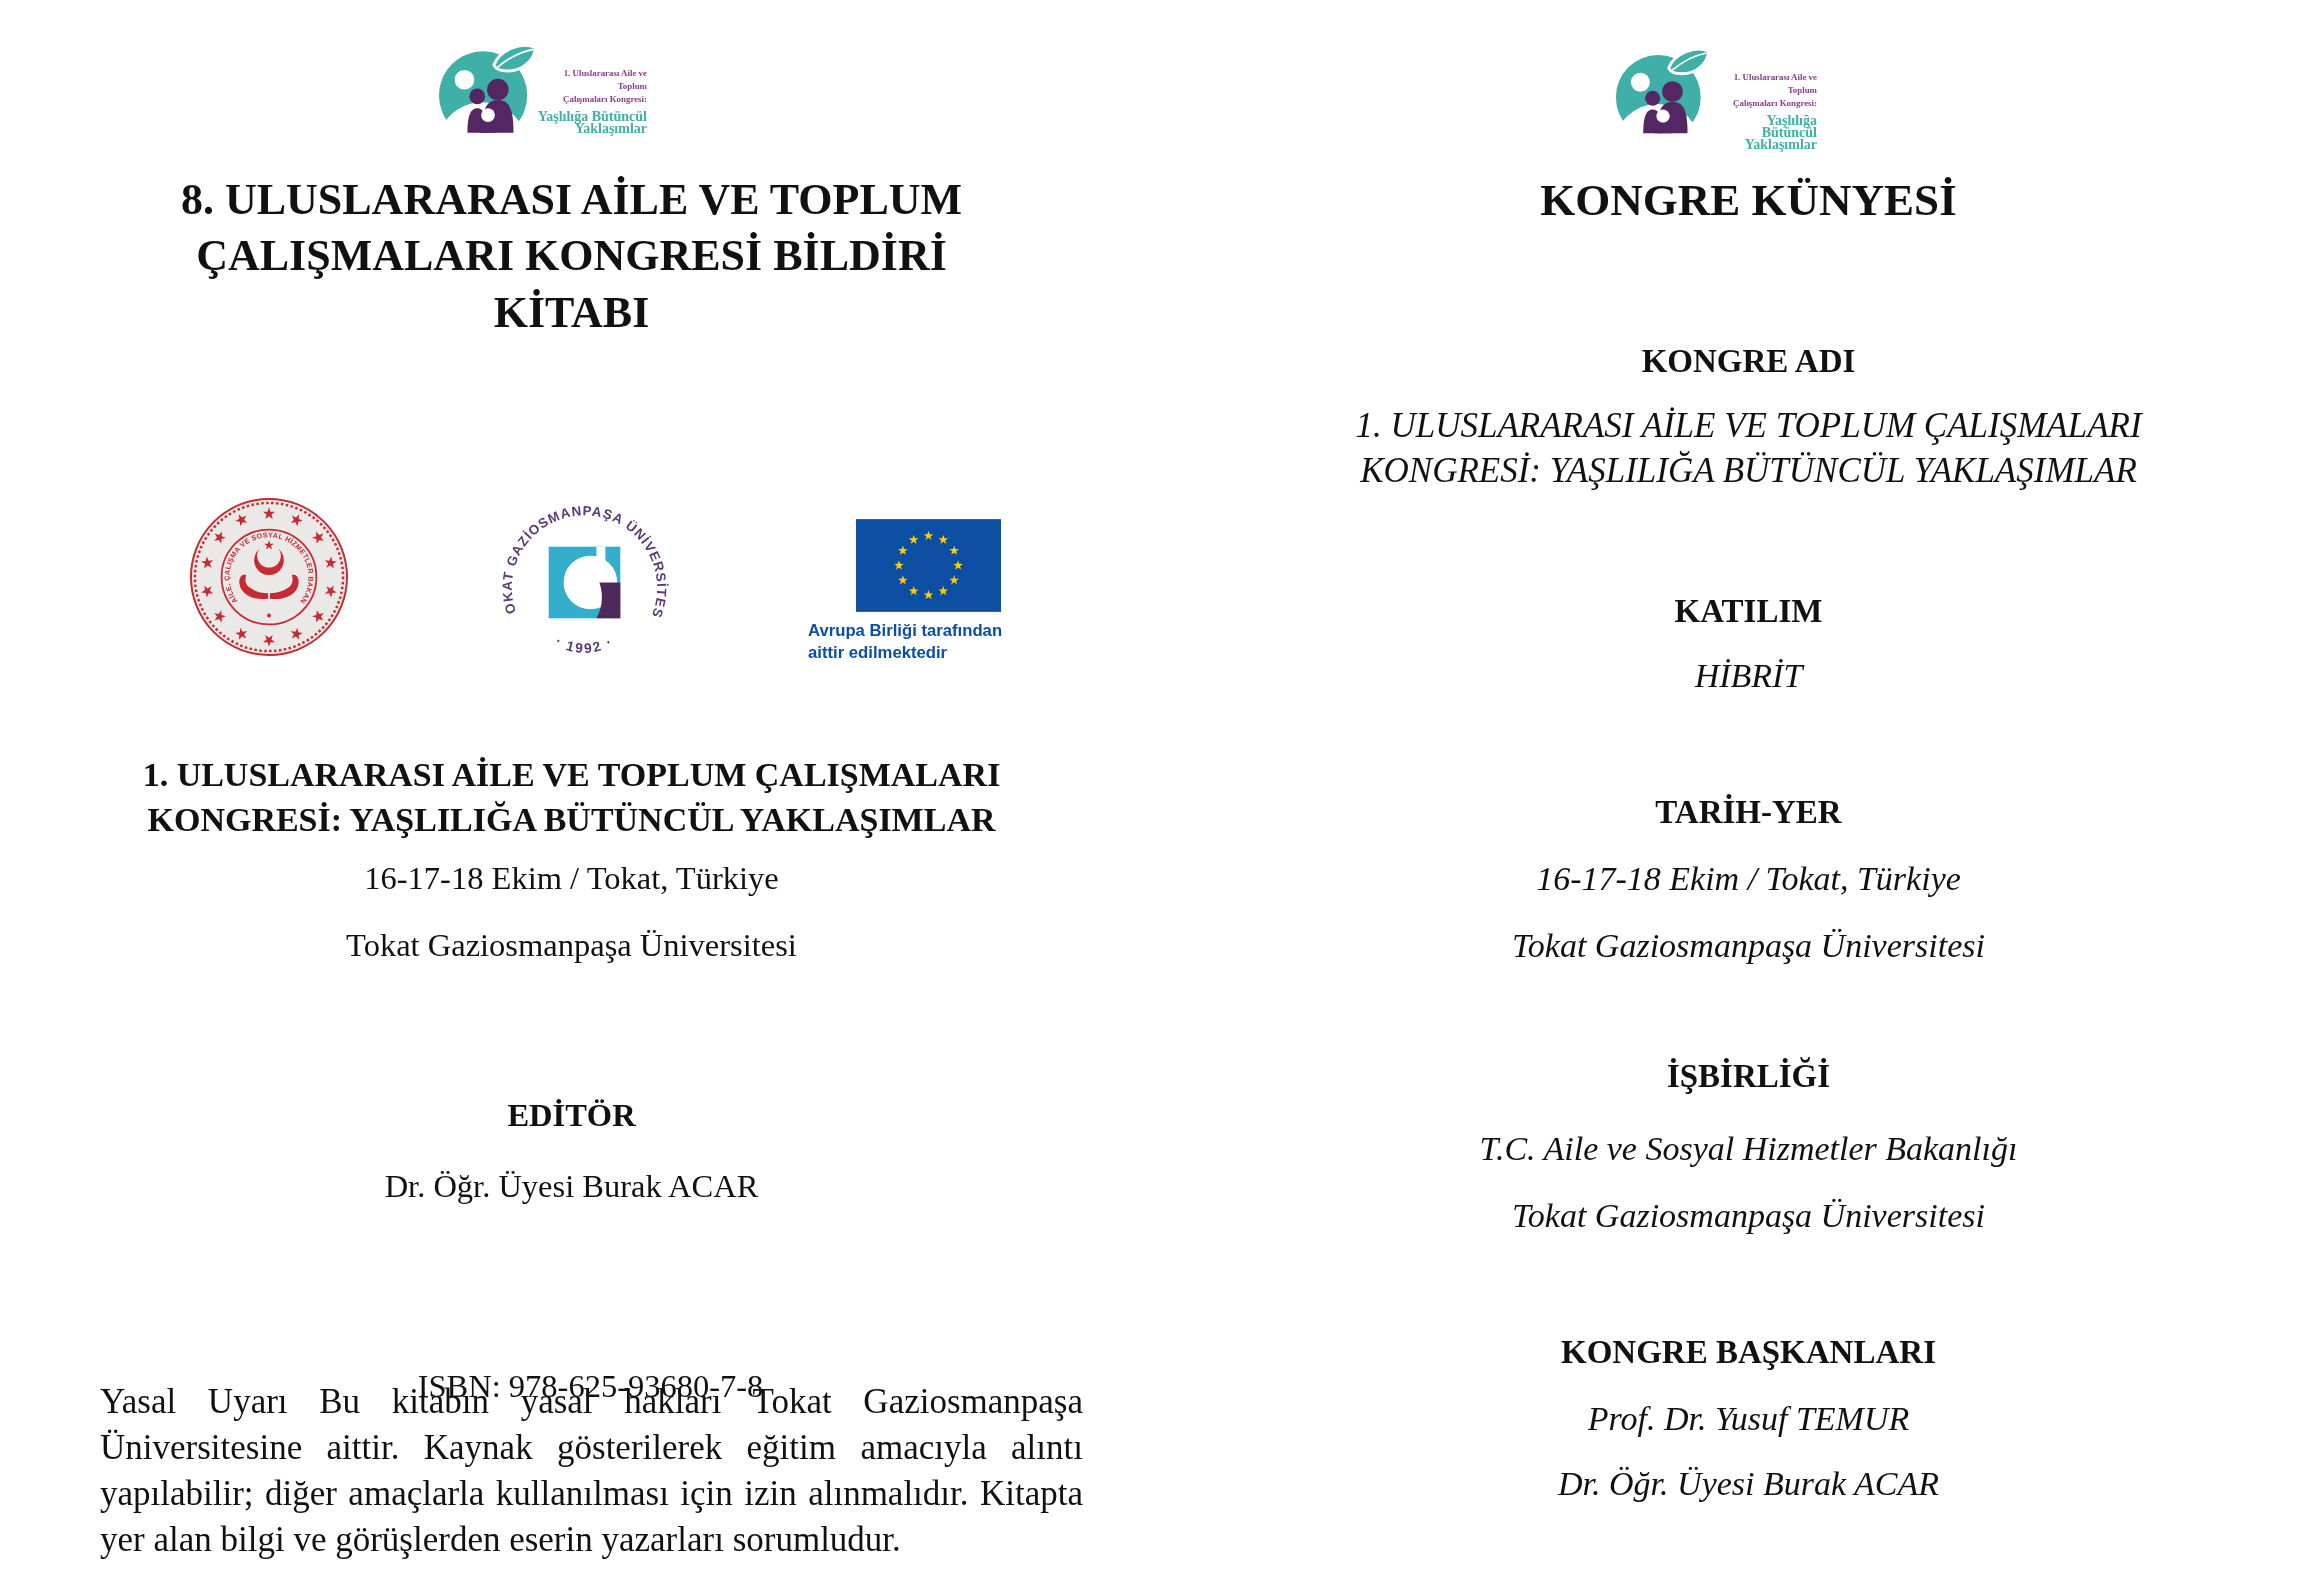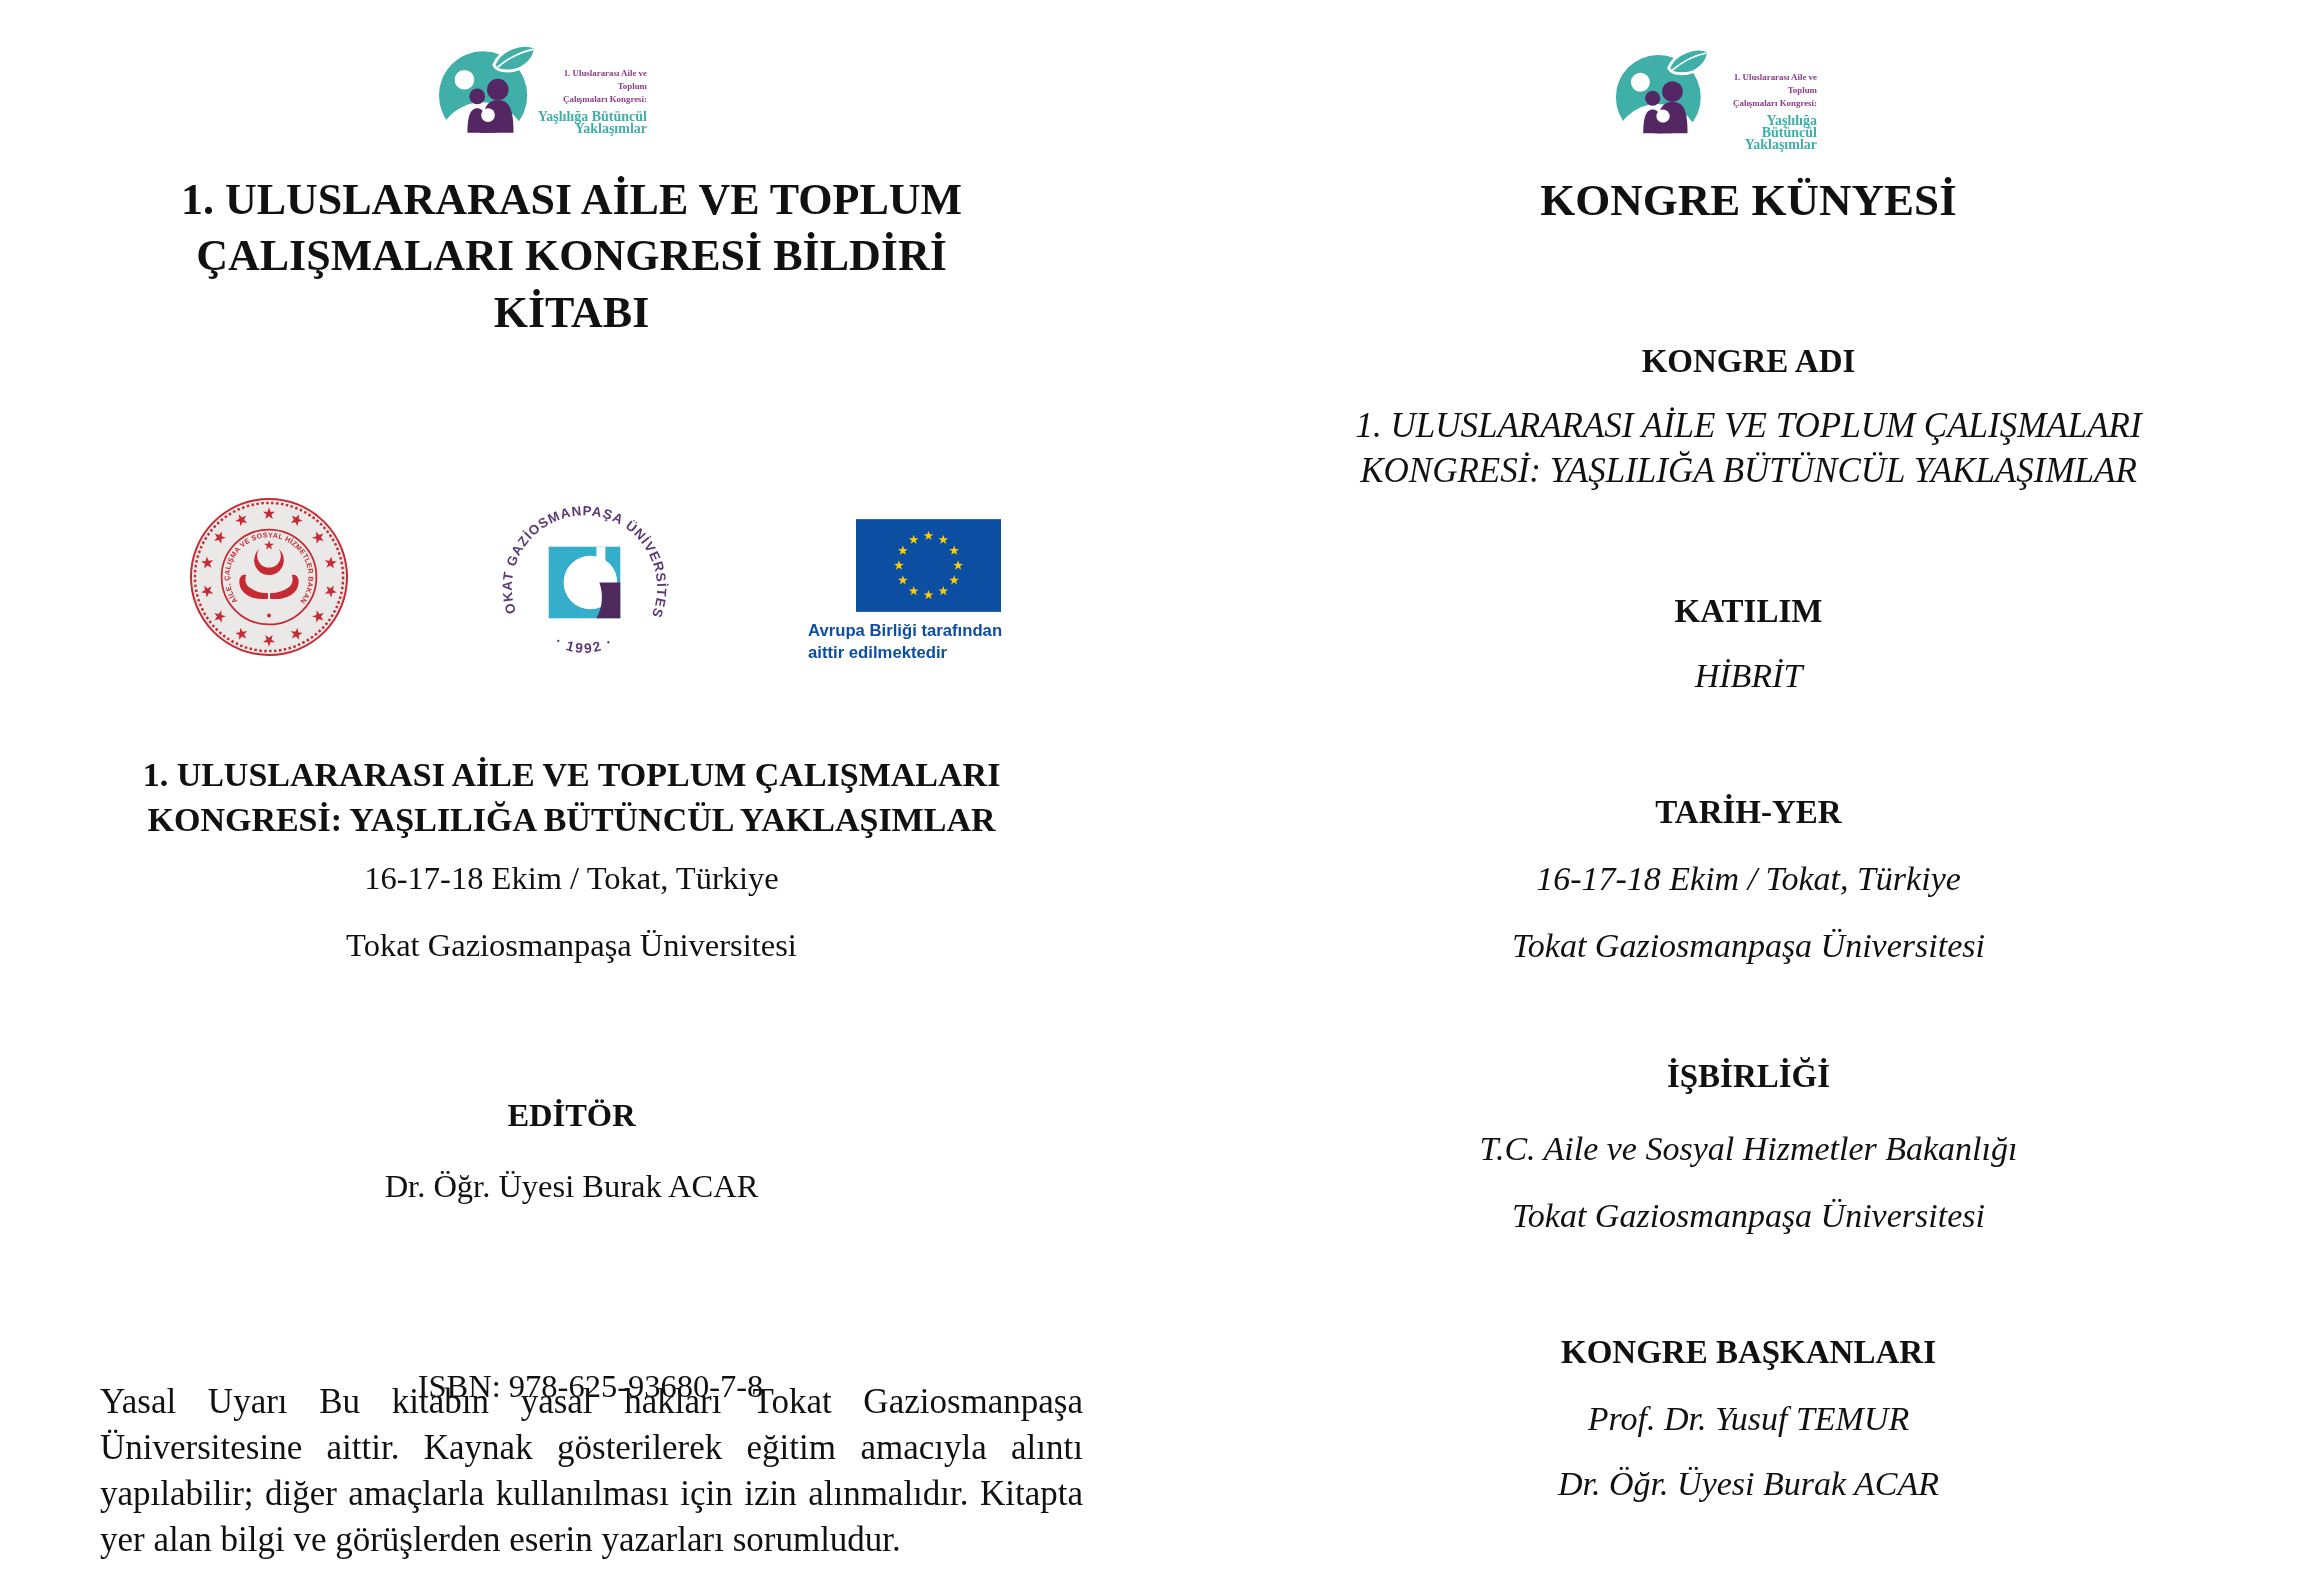--- a/index.html
+++ b/index.html
@@ -60,21 +60,21 @@
   </svg>
 
   <div class="logo-text" id="left-logo-text">
     <div class="purple-line">1. Uluslararası Aile ve Toplum</div>
     <div class="purple-line">Çalışmaları Kongresi:</div>
     <div class="gap"></div>
     <div class="teal-line">Yaşlılığa Bütüncül</div>
     <div class="teal-line">Yaklaşımlar</div>
   </div>
 
-  <div class="centered main-title-line" style="top:175px;">1. ULUSLARARASI AİLE VE TOPLUM</div>
+  <div class="centered main-title-line" style="top:175px;">8. ULUSLARARASI AİLE VE TOPLUM</div>
   <div class="centered main-title-line" style="top:288px;">KİTABI</div>
   <div class="centered main-title-line" style="top:231px;">ÇALIŞMALARI KONGRESİ BİLDİRİ</div>
 
   <svg class="abs" style="left:189px;top:497px;" width="160" height="160" viewBox="0 0 162 162">
     <defs>
       <path id="sealStar" d="M0,-6.5 L1.53,-2.1 L6.18,-2 L2.47,0.78 L3.82,5.26 L0,2.47 L-3.82,5.26 L-2.47,0.78 L-6.18,-2 L-1.53,-2.1 Z" fill="#C62A33"></path>
       <path id="sealTextArc" d="M 50.4,106.7 A 40,40 0 1 1 111.6,106.7" fill="none"></path>
     </defs>
     <circle cx="81" cy="81" r="79" fill="#EBE9E8" stroke="#C62A33" stroke-width="2"></circle>
     <circle cx="81" cy="81" r="75" fill="none" stroke="#C62A33" stroke-width="2.5" stroke-dasharray="2.5 2.5"></circle>

